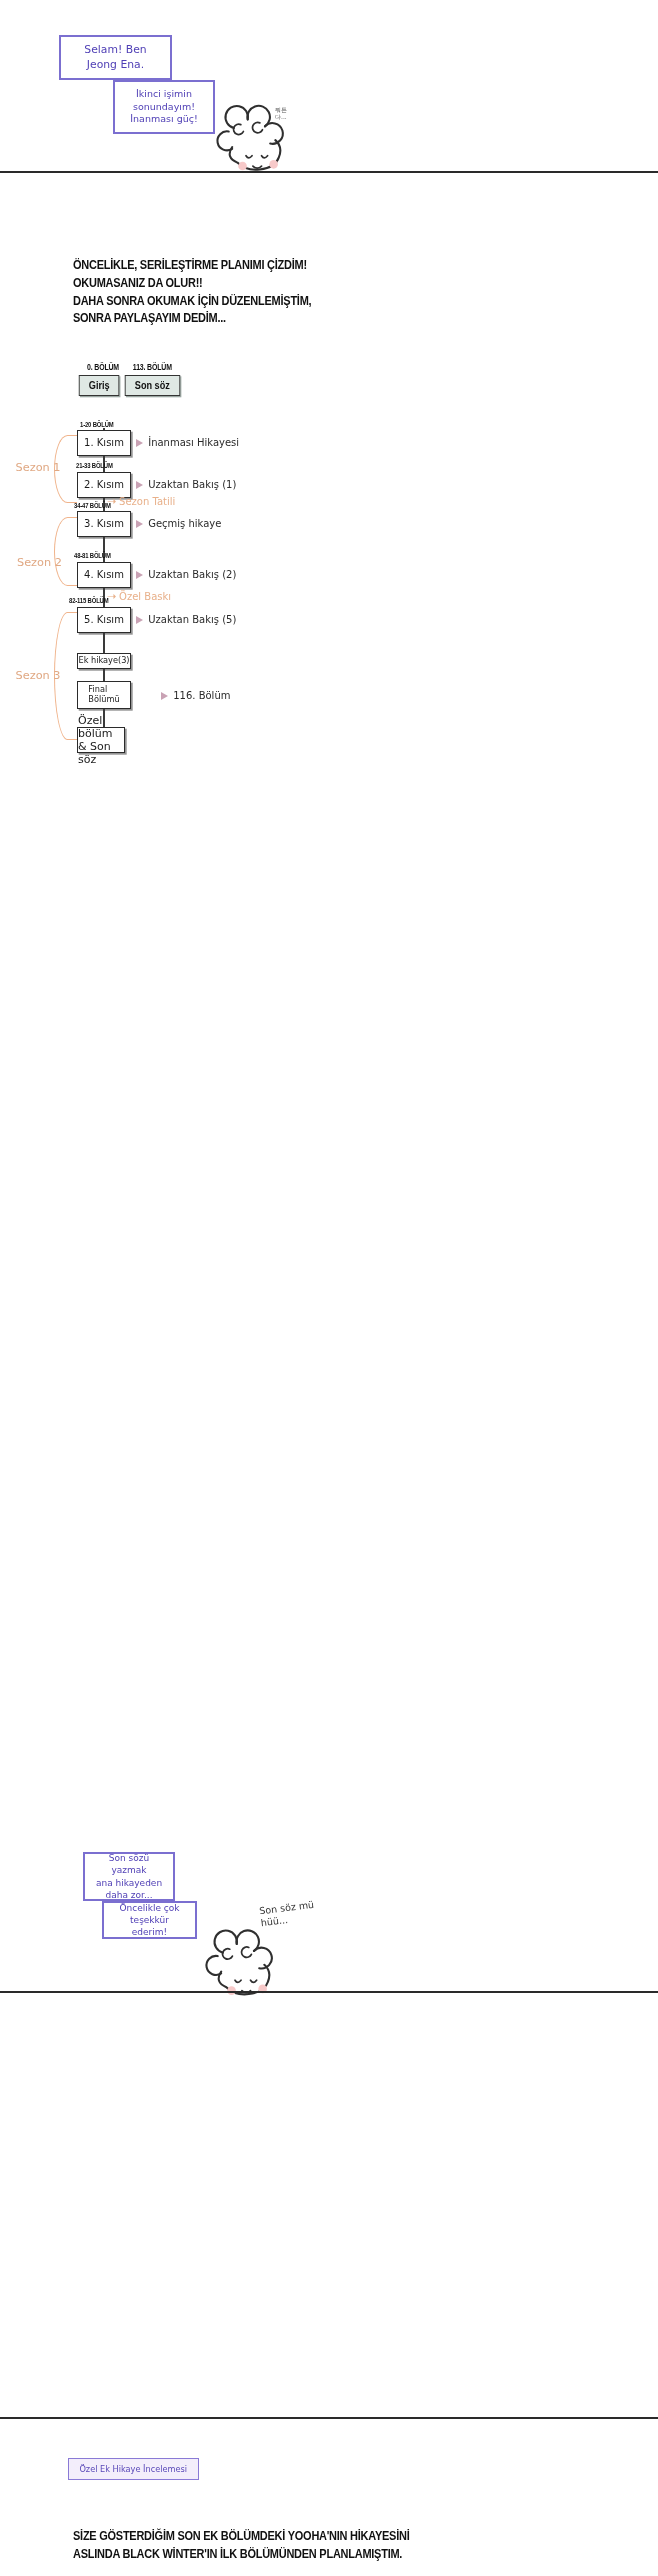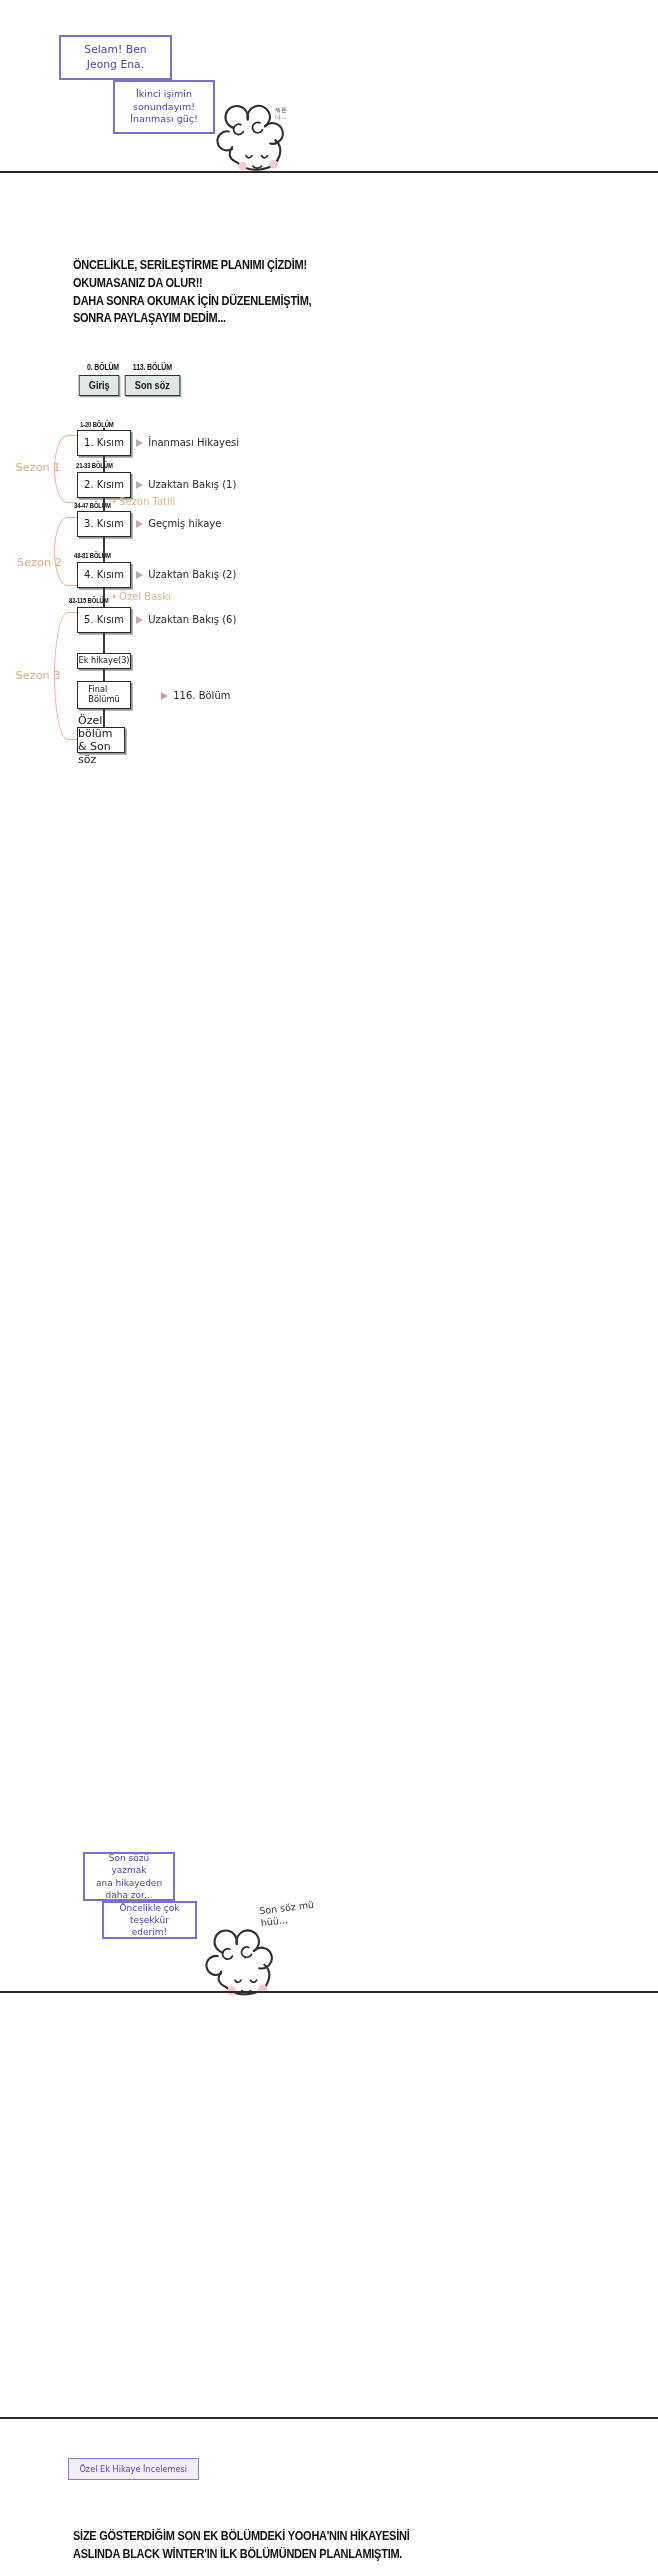--- a/index.html
+++ b/index.html
@@ -195,21 +195,21 @@
   <div class="sidelbl" style="left:136px;top:159px;">
     <span class="tri"></span>
     <span>Geçmiş hikaye</span>
   </div>
   <div class="sidelbl" style="left:136px;top:210px;">
     <span class="tri"></span>
     <span>Uzaktan Bakış (2)</span>
   </div>
   <div class="sidelbl" style="left:136px;top:255px;">
     <span class="tri"></span>
-    <span>Uzaktan Bakış (6)</span>
+    <span>Uzaktan Bakış (5)</span>
   </div>
   <div class="sidelbl" style="left:136px;top:331px;margin-left:25px;">
     <span class="tri"></span>
     <span>116. Bölüm</span>
   </div>
 
   <div class="marklbl" style="left:107px;top:137px;">
     <span class="arrowdash">➝</span>
     <span>Sezon Tatili</span>
   </div>

